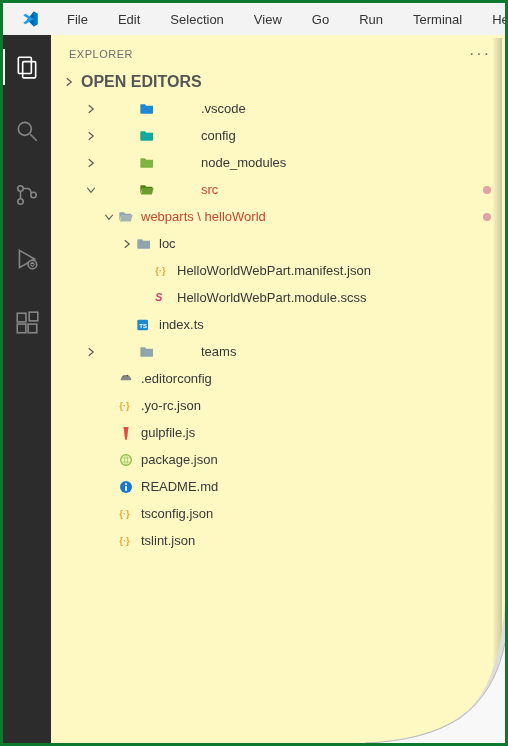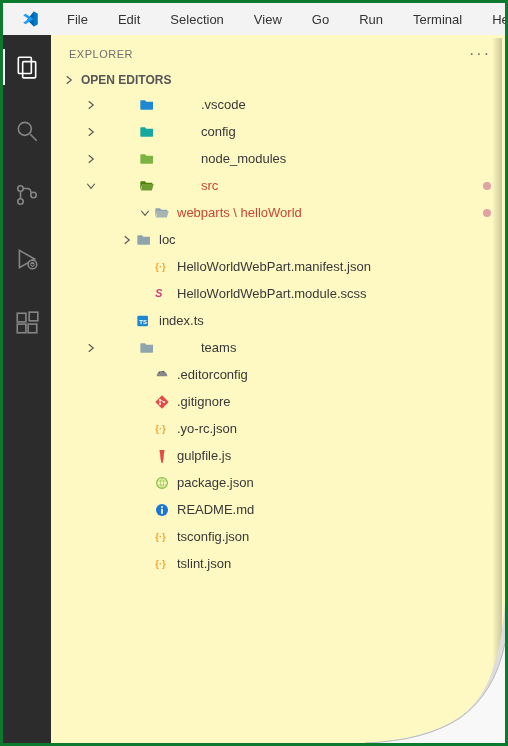--- a/index.html
+++ b/index.html
@@ -73,21 +73,21 @@
     align-items: center;
     justify-content: space-between;
     padding: 10px 14px 8px 18px;
     color: #6f6f6f;
     font-size: 11px;
     letter-spacing: 0.5px;
   }
   .ellipsis { font-size: 16px; color: #6f6f6f; letter-spacing: 2px; }
   .section {
     padding: 2px 0 2px 12px;
-    font-size: 12px;
+    font-size: 16px;
     font-weight: 700;
     color: #555;
     display: flex;
     align-items: center;
     gap: 4px;
   }
   .section .chev { width: 14px; display:inline-block; color:#555; }
   .tree {
     padding: 2px 0 8px 0;
   }
@@ -128,21 +128,21 @@
     color: #fff;
   }
   .row.selected .label { color: #fff; font-weight: 500; }
   .row.selected .badge {
     position: absolute;
     right: 14px;
     color: #fff;
     font-weight: 600;
   }
   .pad1 { padding-left: 34px; gap: 39px; }
-  .pad2 { padding-left: 52px; margin-left: 36px; }
+  .pad2 { padding-left: 52px; }
   .pad3 { padding-left: 70px; }
   .pad4 { padding-left: 88px; }
   .pagecurl {
     position: absolute;
     right: 0; bottom: 0;
     width: 140px; height: 140px;
     pointer-events: none;
   }
   .shadow {
     position: absolute;
@@ -363,33 +363,20 @@
               <circle cx="8" cy="8" r="1.2" fill="#555"></circle>
               <circle cx="14" cy="7" r="1.2" fill="#555"></circle>
             </svg>
           </span>
           <span class="label">.editorconfig</span>
         </div>
         <div class="row pad2">
           <span class="chev"></span>
           <span class="icon">
             <svg width="16" height="16" viewBox="0 0 24 24">
-              <path fill="#e64a45" d="M12 2l10 10-10 10L2 12 12 2z"></path>
-              <circle cx="9" cy="9" r="1.5" fill="#fff"></circle>
-              <circle cx="15" cy="12" r="1.5" fill="#fff"></circle>
-              <circle cx="9" cy="15" r="1.5" fill="#fff"></circle>
-              <path stroke="#fff" stroke-width="1.2" d="M9 9v6M9 9l6 3"></path>
-            </svg>
-          </span>
-          <span class="label">.gitignore</span>
-        </div>
-        <div class="row pad2">
-          <span class="chev"></span>
-          <span class="icon">
-            <svg width="16" height="16" viewBox="0 0 24 24">
               <text x="2" y="17" font-size="14" font-weight="bold" fill="#f0a32f">{·}</text>
             </svg>
           </span>
           <span class="label">.yo-rc.json</span>
         </div>
         <div class="row pad2">
           <span class="chev"></span>
           <span class="icon">
             <svg width="16" height="16" viewBox="0 0 24 24">
               <path fill="#e64a45" d="M8 3h8l-1 5-1 10h-4L9 8 8 3z"></path>

